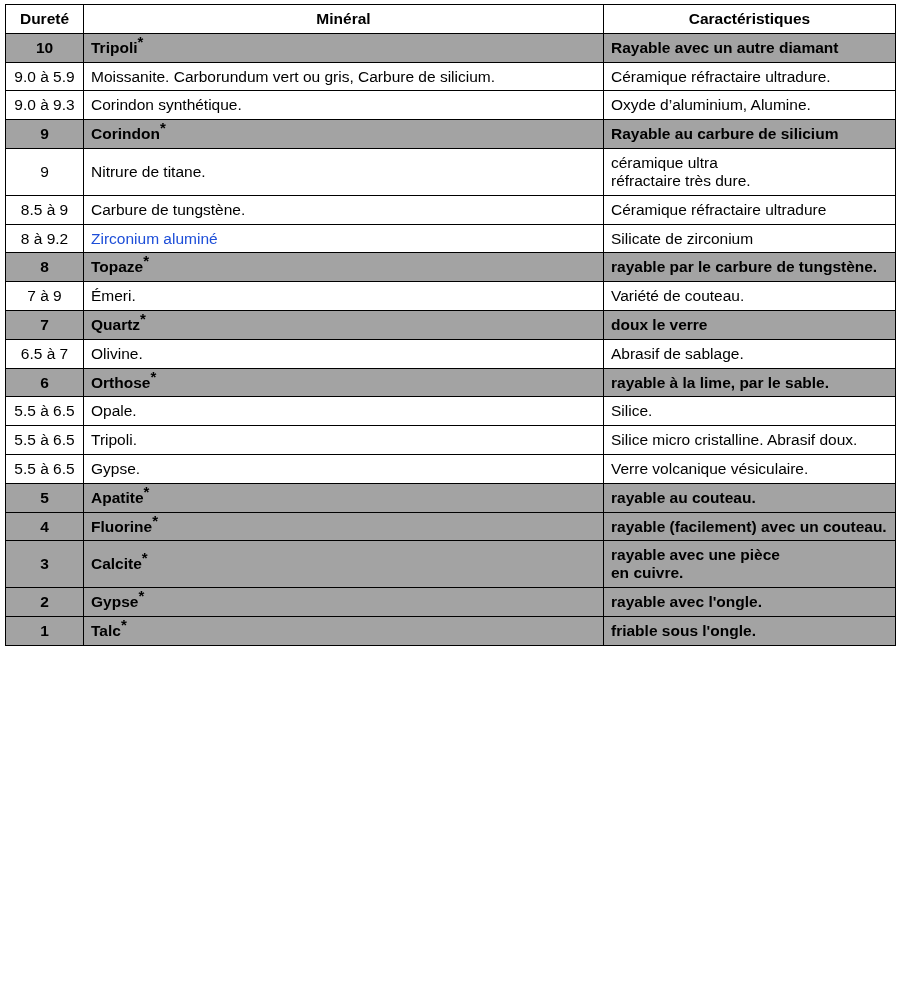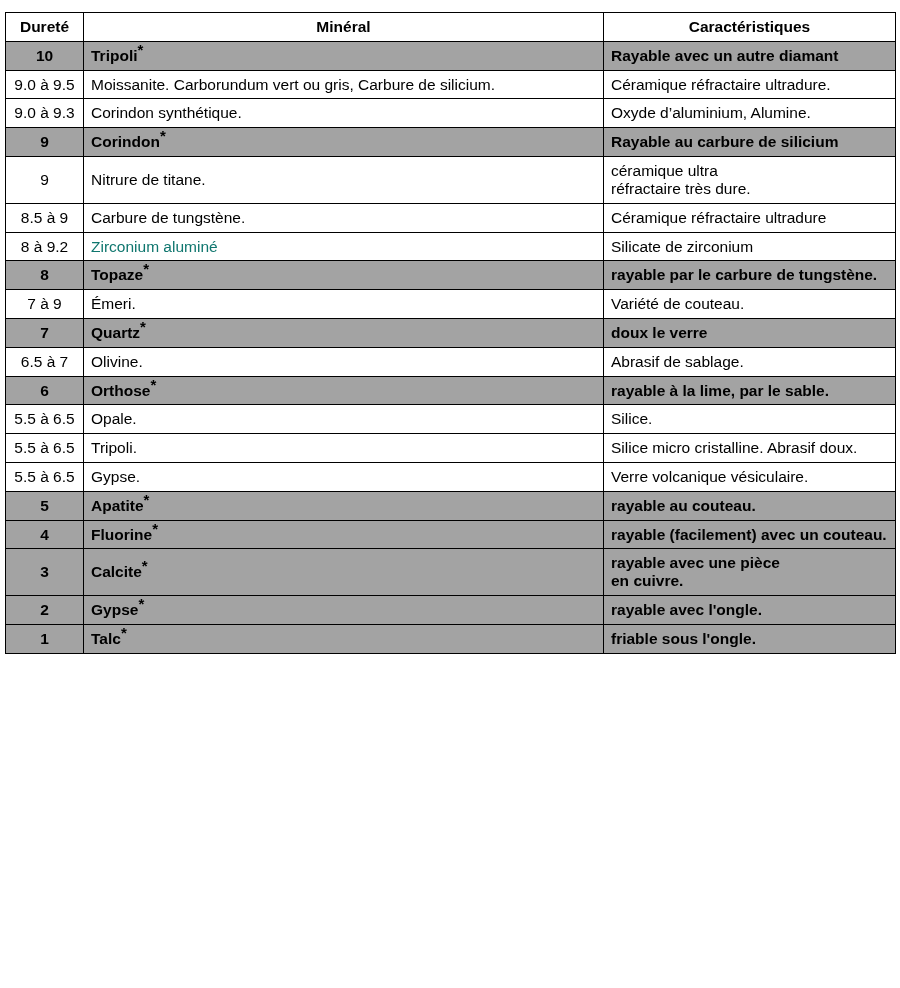--- a/index.html
+++ b/index.html
@@ -11,21 +11,21 @@
     width: 900px;
     height: 988px;
     font-family: "Liberation Sans", sans-serif;
     color: #000000;
     overflow: hidden;
   }
   #hardness-table {
     border-collapse: collapse;
     table-layout: fixed;
     width: 890px;
-    margin: 12px 5px 0 5px;
+    margin: 4px 5px 0 5px;
   }
   #hardness-table col.col-hardness { width: 78px; }
   #hardness-table col.col-mineral  { width: 520px; }
   #hardness-table col.col-charac   { width: 292px; }
 
   #hardness-table th,
   #hardness-table td {
     border: 1px solid #000000;
     vertical-align: middle;
     font-size: 15.5px;
@@ -60,21 +60,21 @@
     background: #ffffff;
     font-weight: normal;
   }
   td.mineral .star {
     font-weight: bold;
     font-size: 15px;
     vertical-align: super;
     line-height: 0;
   }
   tr.faded td.mineral {
-    color: #0f766e;
+    color: #1d4ed8;
   }
   .nowrapcell { white-space: pre-line; }
 </style>
 </head>
 <body>
 
 <table id="hardness-table">
   <colgroup>
     <col class="col-hardness">
     <col class="col-mineral">
@@ -87,21 +87,21 @@
       <th>Caractéristiques</th>
     </tr>
   </thead>
   <tbody id="table-body">
       <tr class="accent">
         <td class="hardness nowrapcell">10</td>
         <td class="mineral"><span>Tripoli</span><span class="star">*</span></td>
         <td class="charac nowrapcell">Rayable avec un autre diamant</td>
       </tr>
       <tr class="plain">
-        <td class="hardness nowrapcell">9.0 à 9.5</td>
+        <td class="hardness nowrapcell">9.0 à 5.9</td>
         <td class="mineral"><span>Moissanite. Carborundum vert ou gris, Carbure de silicium.</span></td>
         <td class="charac nowrapcell">Céramique réfractaire ultradure.</td>
       </tr>
       <tr class="plain">
         <td class="hardness nowrapcell">9.0 à 9.3</td>
         <td class="mineral"><span>Corindon synthétique.</span></td>
         <td class="charac nowrapcell">Oxyde d’aluminium, Alumine.</td>
       </tr>
       <tr class="accent">
         <td class="hardness nowrapcell">9</td>

